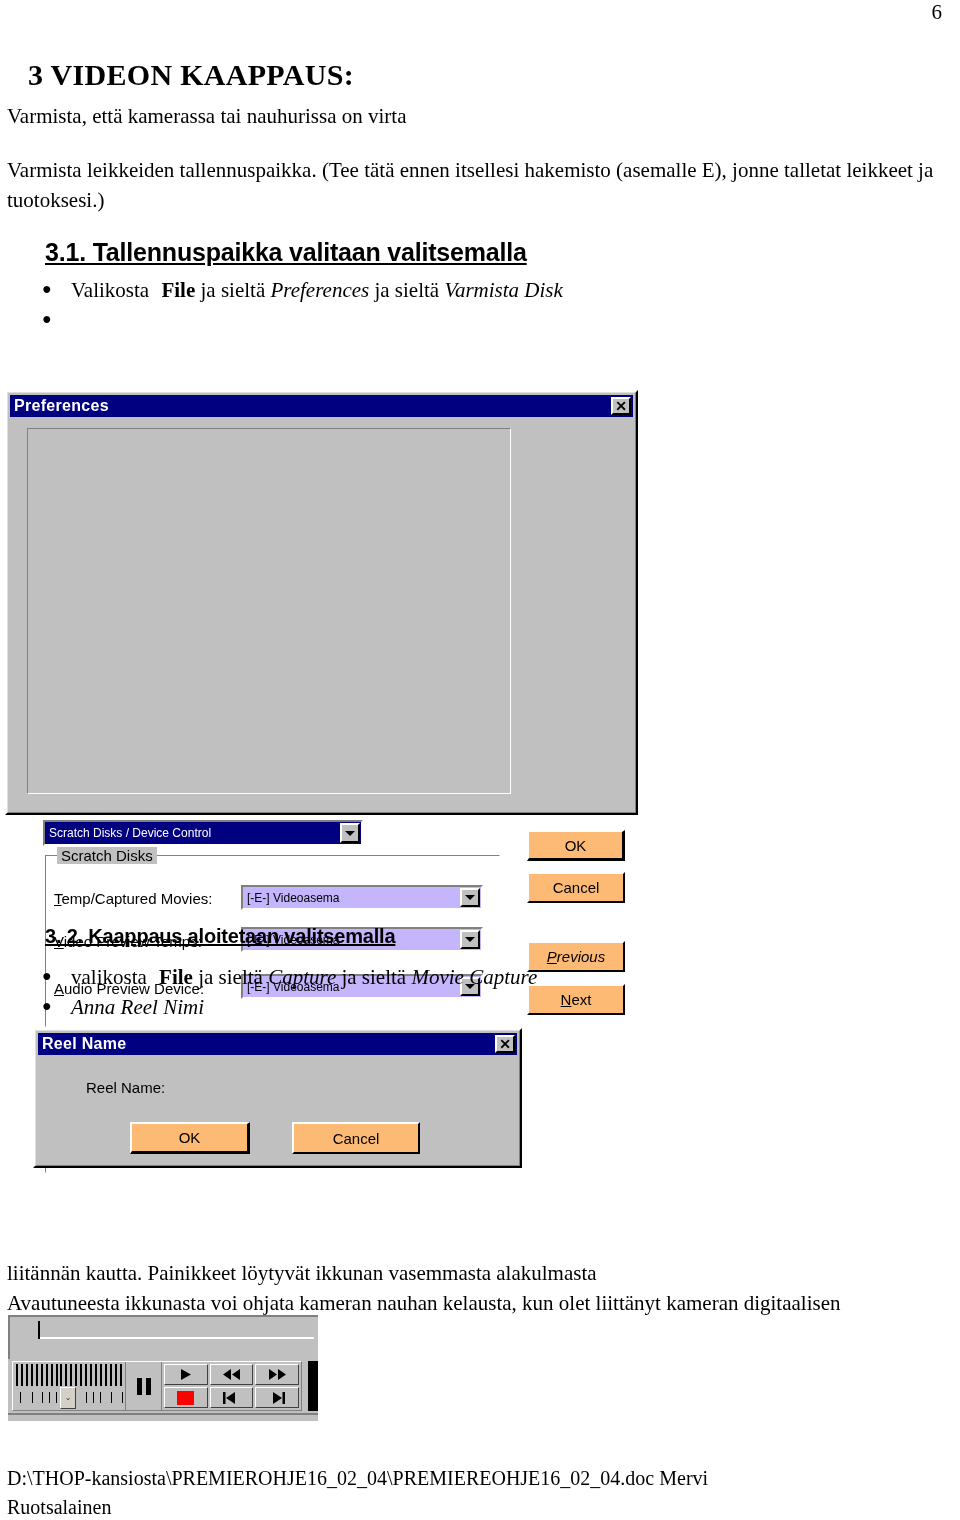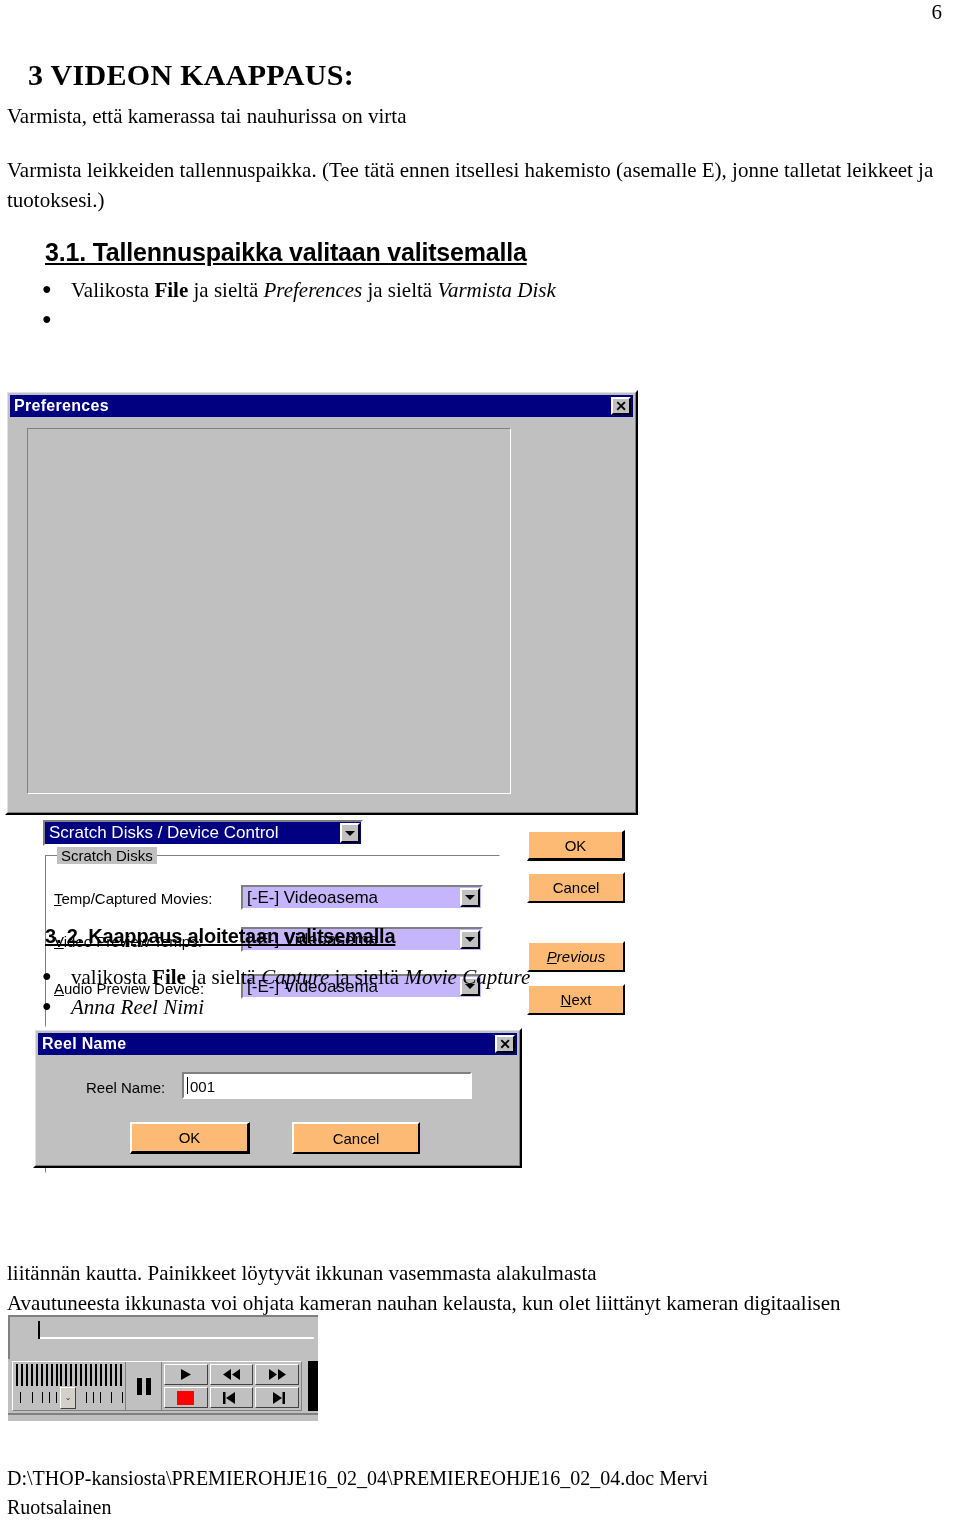--- a/index.html
+++ b/index.html
@@ -91,21 +91,21 @@
     position: absolute;
     left: -29px;
     top: -1px;
     font-size: 16px;
   }
 
   .bullets-1 { left: 71px; top: 275px; width: 860px; }
   .bullets-2 { left: 71px; top: 962px; width: 860px; }
 
   .i { font-style: italic; }
-  .b { font-weight: bold; }
+  .b { font-weight: bold; margin-left: 7px; }
 
   .para2 {
     position: absolute;
     left: 7px;
     top: 1258px;
     width: 948px;
     font-size: 21px;
     line-height: 30px;
   }
 
@@ -235,21 +235,21 @@
     border-left: 2px solid #808080;
     border-right: 2px solid #ffffff;
     border-bottom: 2px solid #ffffff;
   }
   .combo .ctext {
     position: absolute;
     left: 4px;
     top: 50%;
     transform: translateY(-50%);
     font-family: "Liberation Sans", sans-serif;
-    font-size: 17px;
+    font-size: 12px;
     white-space: nowrap;
     color: #000;
   }
   .combo.selected { background: #000080; }
   .combo.selected .ctext { color: #ffffff; }
   .combo .arrowbtn {
     position: absolute;
     right: 1px;
     top: 1px;
     bottom: 1px;
@@ -586,24 +586,20 @@
 <div class="win" style="left:33px; top:1028px; width:489px; height:140px;">
   <div class="win-inner"></div>
 
   <div class="titlebar">
     <span class="tlabel">Reel Name</span>
     <span class="closebtn">✕</span>
   </div>
 
   <div class="dlg-label" style="left:51px; top:49px;">Reel Name:</div>
 
-  <div class="textfield" style="left:147px; top:42px; width:290px; height:27px;">
-    <span class="caret"></span>
-    <span class="tfval" style="left:6px;">001</span>
-  </div>
 
   <div class="btn default" style="left:95px; top:92px; width:120px; height:32px;">
     <span>OK</span>
   </div>
   <div class="btn" style="left:257px; top:92px; width:128px; height:32px;">
     <span>Cancel</span>
   </div>
 </div>
 
 <div class="para2">

